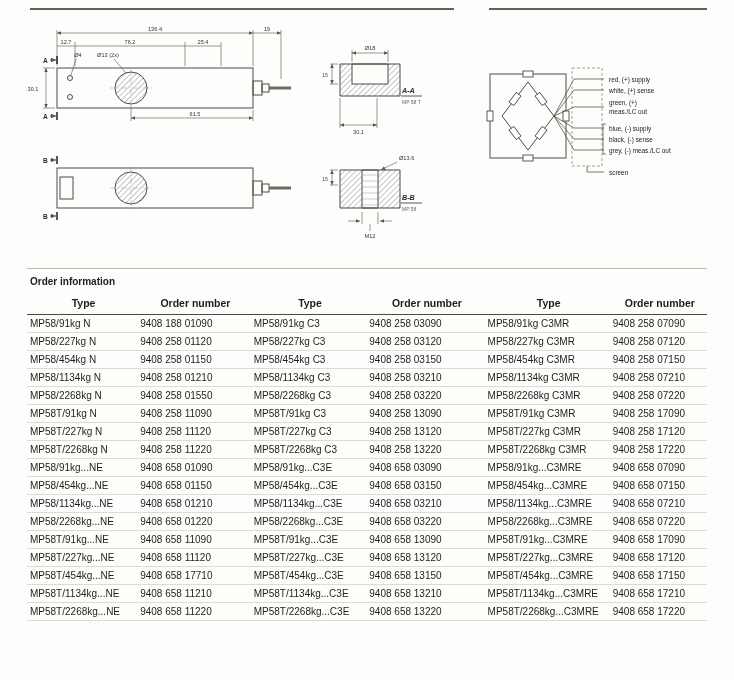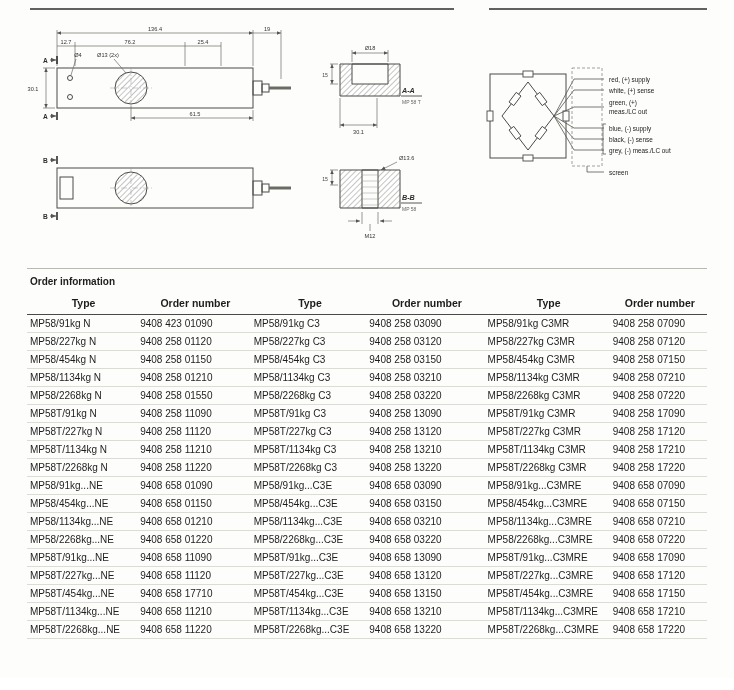--- a/index.html
+++ b/index.html
@@ -227,21 +227,21 @@
           <th>Order number</th>
           <th>Type</th>
           <th>Order number</th>
           <th>Type</th>
           <th>Order number</th>
         </tr>
       </thead>
       <tbody>
           <tr>
             <td>MP58/91kg N</td>
-            <td>9408 423 01090</td>
+            <td>9408 188 01090</td>
             <td>MP58/91kg C3</td>
             <td>9408 258 03090</td>
             <td>MP58/91kg C3MR</td>
             <td>9408 258 07090</td>
           </tr>
           <tr>
             <td>MP58/227kg N</td>
             <td>9408 258 01120</td>
             <td>MP58/227kg C3</td>
             <td>9408 258 03120</td>
@@ -282,28 +282,20 @@
           </tr>
           <tr>
             <td>MP58T/227kg N</td>
             <td>9408 258 11120</td>
             <td>MP58T/227kg C3</td>
             <td>9408 258 13120</td>
             <td>MP58T/227kg C3MR</td>
             <td>9408 258 17120</td>
           </tr>
           <tr>
-            <td>MP58T/1134kg N</td>
-            <td>9408 258 11210</td>
-            <td>MP58T/1134kg C3</td>
-            <td>9408 258 13210</td>
-            <td>MP58T/1134kg C3MR</td>
-            <td>9408 258 17210</td>
-          </tr>
-          <tr>
             <td>MP58T/2268kg N</td>
             <td>9408 258 11220</td>
             <td>MP58T/2268kg C3</td>
             <td>9408 258 13220</td>
             <td>MP58T/2268kg C3MR</td>
             <td>9408 258 17220</td>
           </tr>
           <tr>
             <td>MP58/91kg...NE</td>
             <td>9408 658 01090</td>

